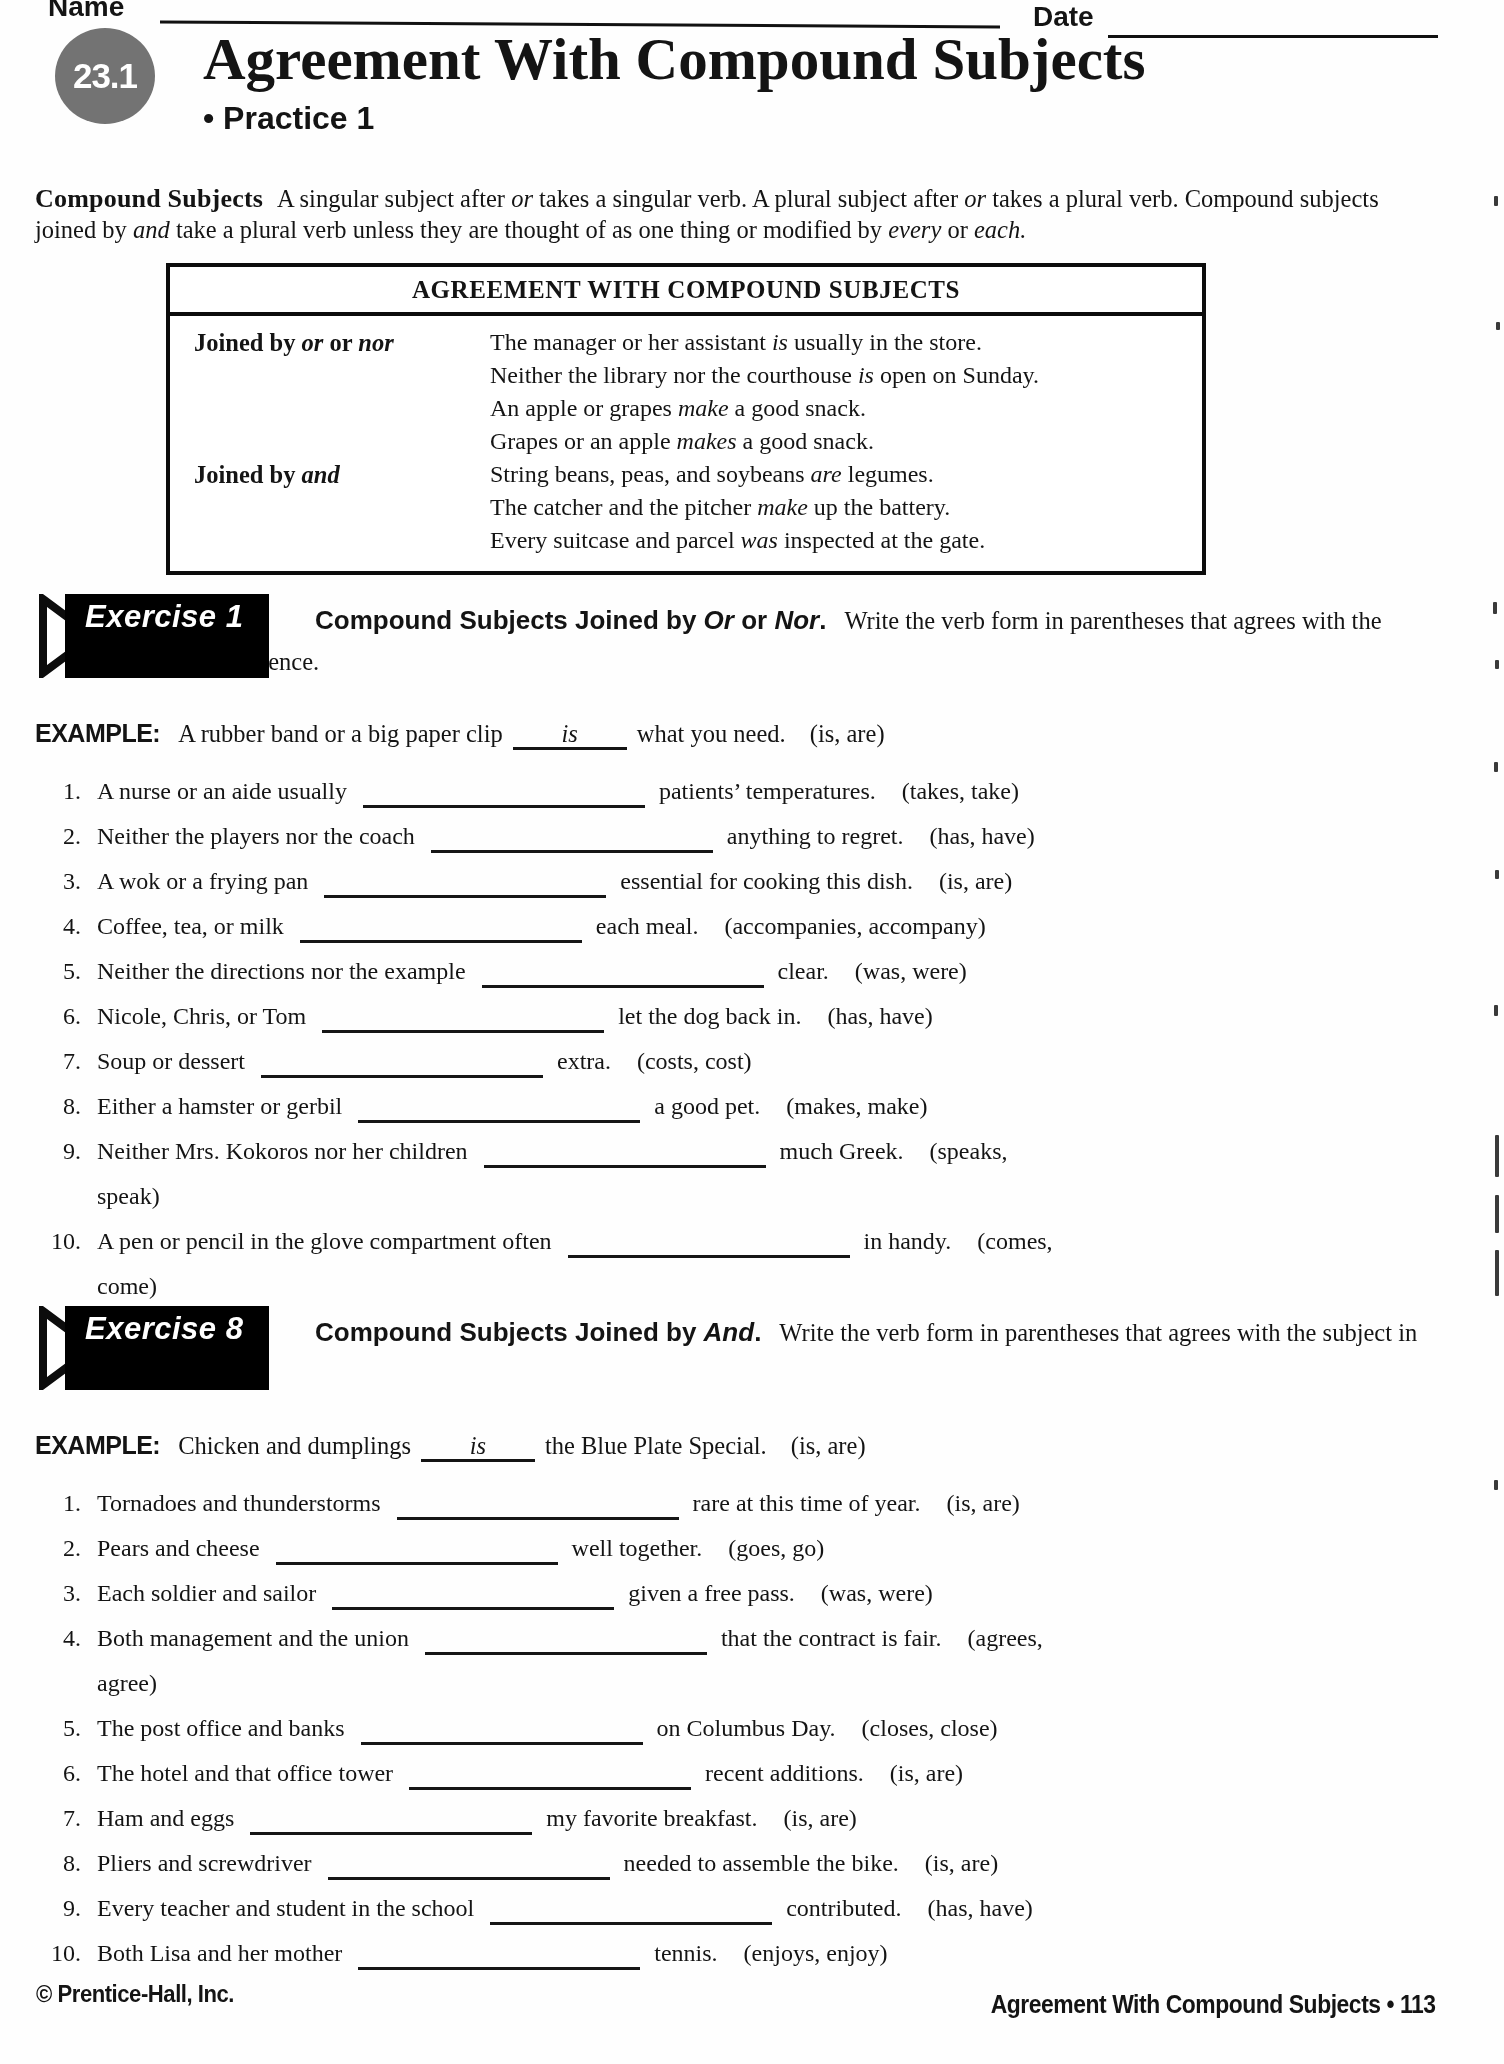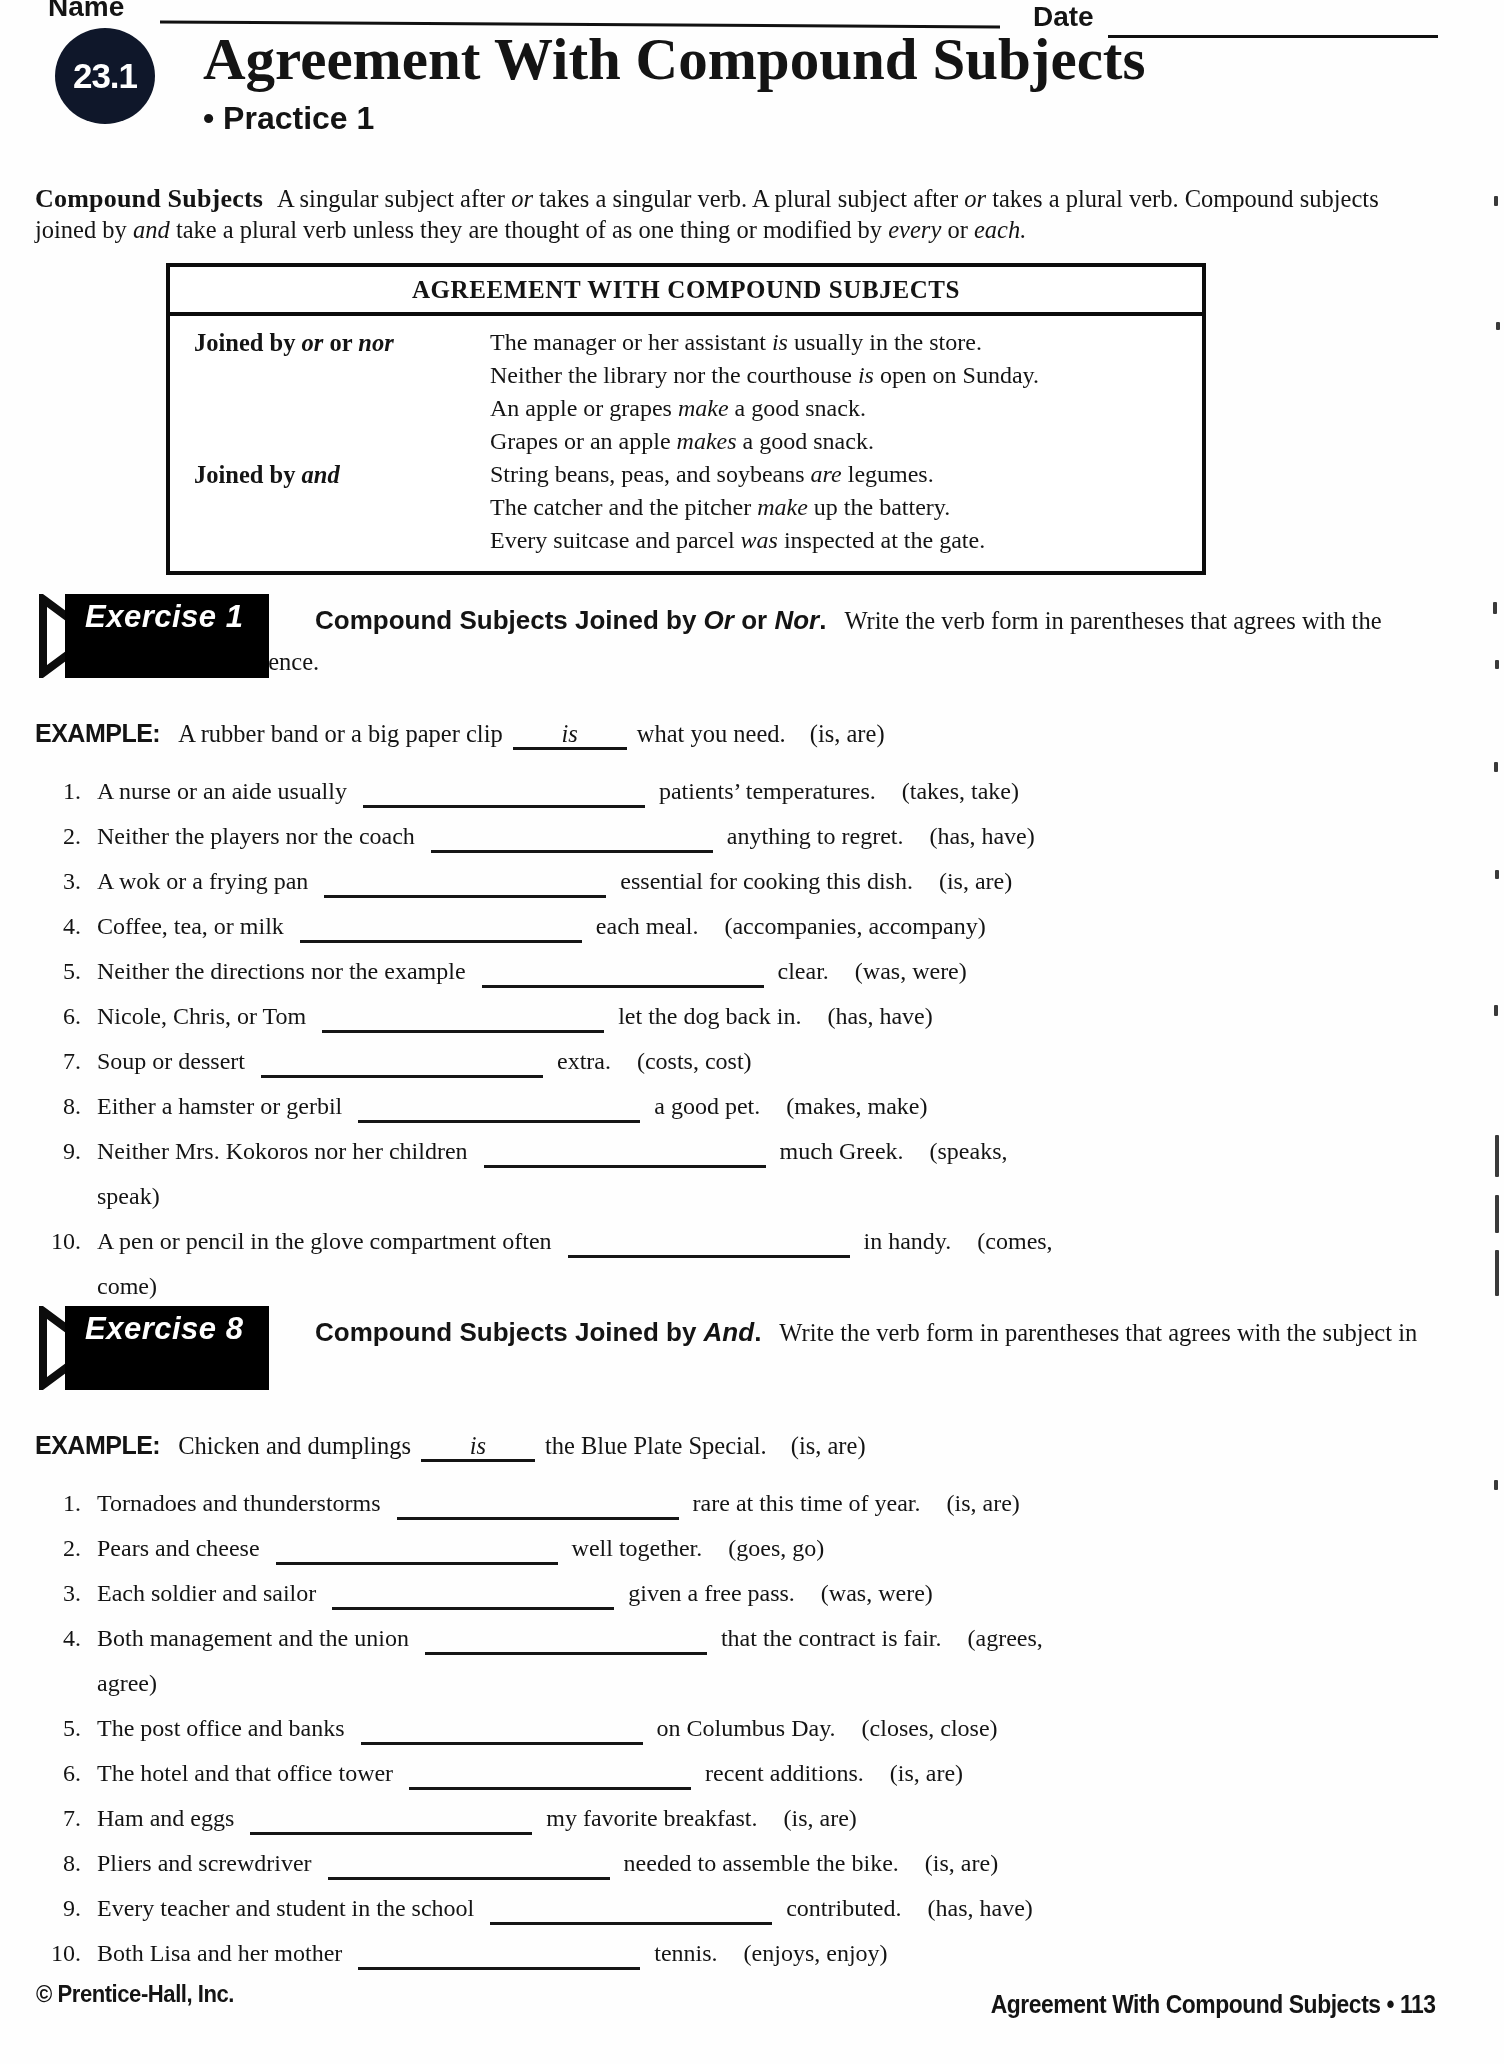--- a/index.html
+++ b/index.html
@@ -12,21 +12,21 @@
   
   .topline { position:absolute; top:-9px; left:48px; width:1345px; height:48px;
     font-family:"Liberation Sans","DejaVu Sans",sans-serif; font-size:28px; font-weight:bold; }
   .name-label { position:absolute; left:0; top:0; }
   .name-line  { position:absolute; left:112px; top:32px; width:840px; height:3px; background:#111; transform:rotate(0.35deg); }
   .date-label { position:absolute; left:985px; top:10px; }
   .date-line  { position:absolute; left:1060px; top:44px; width:330px; height:3px; background:#111; }
 
   
   .titlerow { position:absolute; top:28px; left:55px; display:flex; align-items:flex-start; }
-  .badge { width:100px; height:96px; border-radius:50%; background:#0f172a; color:#fff;
+  .badge { width:100px; height:96px; border-radius:50%; background:#737373; color:#fff;
     display:flex; align-items:center; justify-content:center;
     font-family:"Liberation Sans",sans-serif; font-weight:bold; font-size:35px; letter-spacing:-1px; }
   .titletext { margin-left:48px; }
   .doc-title { margin:0; font-size:59px; font-weight:bold; letter-spacing:0px; line-height:62px; font-family:"Liberation Serif",serif; }
   .practice  { margin-top:10px; font-family:"Liberation Sans",sans-serif; font-weight:bold; font-size:32px; }
 
   
   .intro { position:absolute; top:158px; left:35px; width:1372px; font-size:24.5px; line-height:31px; }
   .intro b.lead { font-size:26px; letter-spacing:0.2px; padding-right:14px; }
 

